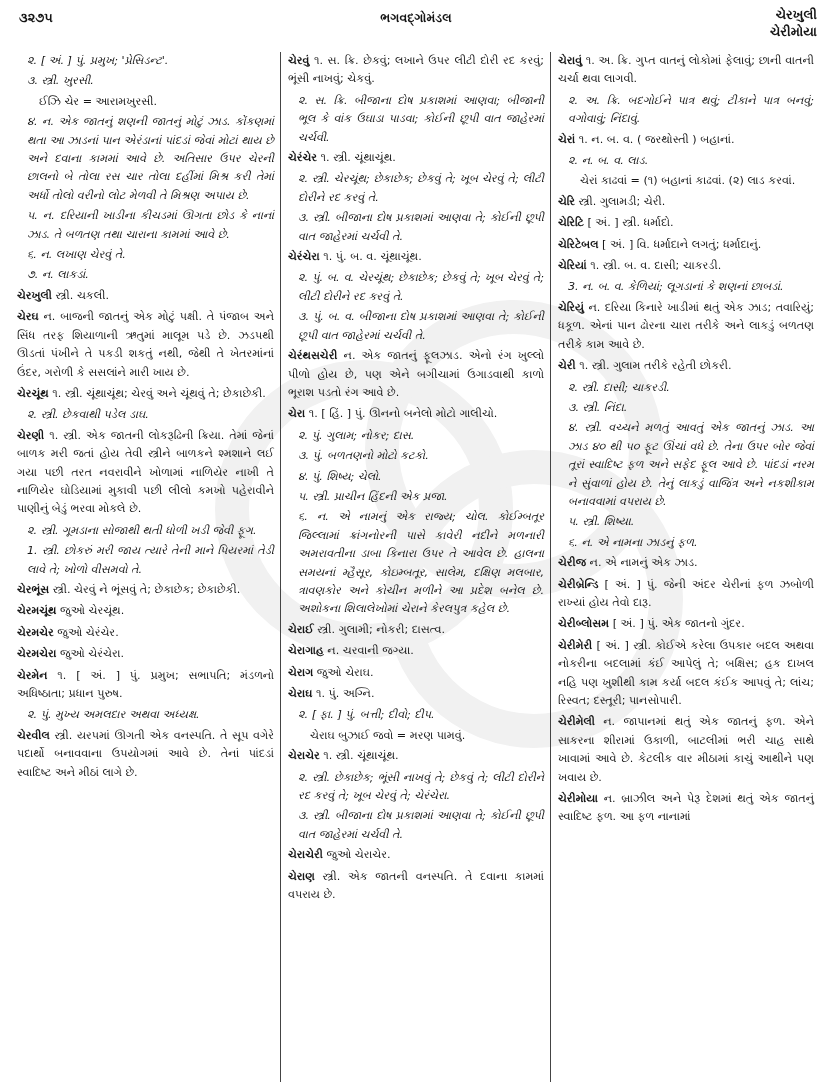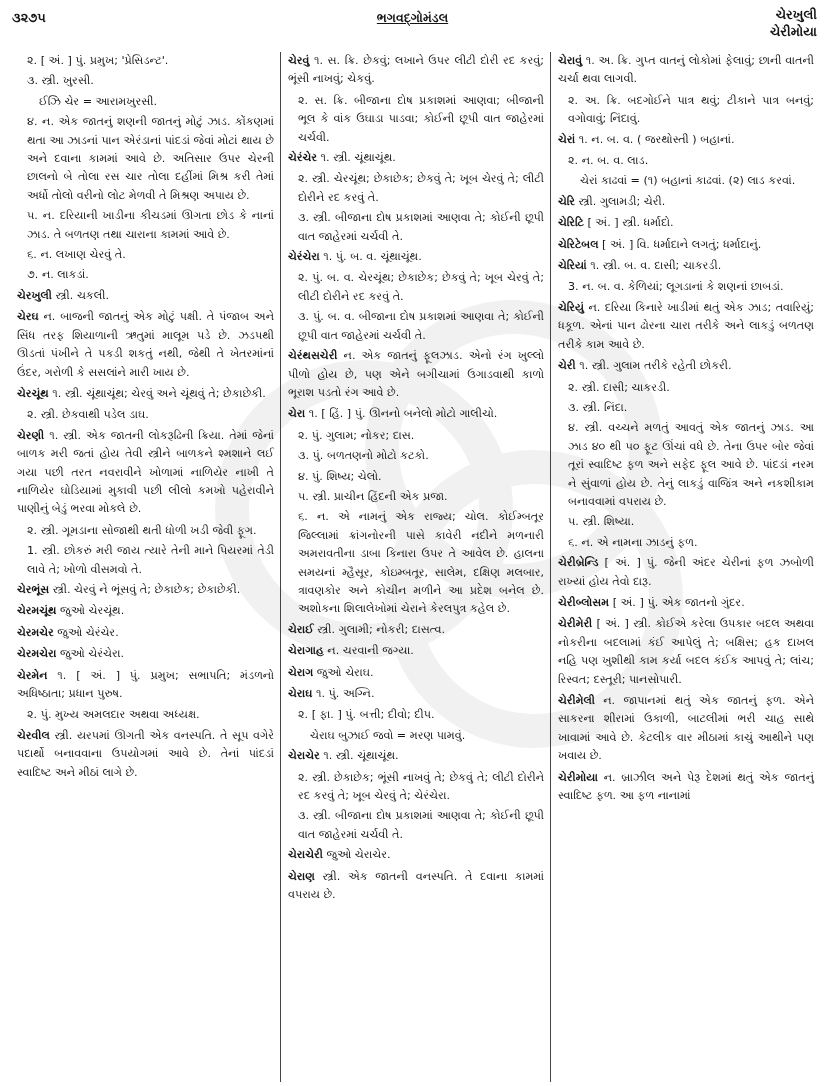--- a/index.html
+++ b/index.html
@@ -8,36 +8,36 @@
     font-family: "DejaVu Sans", sans-serif; overflow: hidden; position: relative;
   }
   .watermark {
     position: absolute; left: 215px; top: 300px; width: 420px; height: 420px;
     pointer-events: none; z-index: 0;
   }
   .watermark .ring {
     position: absolute; border-radius: 50%; border: 34px solid #f1f1f1;
   }
   .header {
-    position: relative; height: 46px; z-index: 1;
+    position: relative; height: 46px; z-index: 1; margin-left: 7px;
   }
   .page-num { position: absolute; left: 12px; top: 10px; font-size: 13px; font-weight: bold; }
-  .book-title { position: absolute; left: 0; right: 0; top: 10px; text-align: center; font-size: 12.5px; font-weight: bold; text-decoration: underline; }
+  .book-title { position: absolute; left: 0; right: 0; top: 10px; text-align: center; font-size: 12.5px; font-weight: bold; }
   .guide-words { position: absolute; right: 8px; top: 6px; text-align: right; font-size: 13px; font-weight: bold; line-height: 17px; }
   .columns {
     position: absolute; top: 52px; left: 10px; width: 810px; height: 1030px;
     display: flex; z-index: 1;
   }
   .col {
     width: 270px; padding: 0 6px 0 7px; box-sizing: border-box;
     font-size: 11.2px; line-height: 18.4px; text-align: justify;
   }
   .col + .col { border-left: 1.5px solid #444; }
   .entry { margin: 0 0 3px 0; }
-  .sense { margin: 0 0 2px 0; padding-left: 10px; }
+  .sense { margin: 0 0 2px 0; padding-left: 10px; font-style: italic; }
   .phrase { padding-left: 22px; margin: 0 0 2px 0; }
   .hw { font-weight: bold; font-size: 11px; }
 </style>
 </head>
 <body>
 
 <div class="watermark">
   <div class="ring" style="left:0;top:60px;width:230px;height:230px;"></div>
   <div class="ring" style="left:150px;top:0;width:230px;height:230px;"></div>
   <div class="ring" style="left:170px;top:150px;width:230px;height:230px;"></div>
@@ -115,19 +115,20 @@
       <div class="entry"><span class="hw">ચેરિટેબલ</span> <span>[ અં. ] વિ. ધર્માદાને લગતું; ધર્માદાનું.</span></div>
       <div class="entry"><span class="hw">ચેરિયાં</span> <span>૧. સ્ત્રી. બ. વ. દાસી; ચાકરડી.</span></div>
       <div class="sense">3. ન. બ. વ. કેળિયાં; લૂગડાનાં કે શણનાં છાબડાં.</div>
       <div class="entry"><span class="hw">ચેરિયું</span> <span>ન. દરિયા કિનારે ખાડીમાં થતું એક ઝાડ; તવારિયું; ધકૂળ. એનાં પાન ઢોરના ચારા તરીકે અને લાકડું બળતણ તરીકે કામ આવે છે.</span></div>
       <div class="entry"><span class="hw">ચેરી</span> <span>૧. સ્ત્રી. ગુલામ તરીકે રહેતી છોકરી.</span></div>
       <div class="sense">૨. સ્ત્રી. દાસી; ચાકરડી.</div>
       <div class="sense">૩. સ્ત્રી. નિંદા.</div>
       <div class="sense">૪. સ્ત્રી. વચ્ચને મળતું આવતું એક જાતનું ઝાડ. આ ઝાડ ૪૦ થી ૫૦ ફૂટ ઊંચાં વધે છે. તેના ઉપર બોર જેવાં તૂરાં સ્વાદિષ્ટ ફળ અને સફેદ ફૂલ આવે છે. પાંદડાં નરમ ને સુંવાળાં હોય છે. તેનું લાકડું વાજિંત્ર અને નકશીકામ બનાવવામાં વપરાય છે.</div>
       <div class="sense">૫. સ્ત્રી. શિષ્યા.</div>
       <div class="sense">૬. ન. એ નામના ઝાડનું ફળ.</div>
+      <div class="entry"><span class="hw">ચેરીજ</span> <span>ન. એ નામનું એક ઝાડ.</span></div>
       <div class="entry"><span class="hw">ચેરીબ્રેન્ડિ</span> <span>[ અં. ] પું. જેની અંદર ચેરીનાં ફળ ઝબોળી રાખ્યાં હોય તેવો દારૂ.</span></div>
       <div class="entry"><span class="hw">ચેરીબ્લોસમ</span> <span>[ અં. ] પું. એક જાતનો ગુંદર.</span></div>
       <div class="entry"><span class="hw">ચેરીમેરી</span> <span>[ અં. ] સ્ત્રી. કોઈએ કરેલા ઉપકાર બદલ અથવા નોકરીના બદલામાં કંઈ આપેલું તે; બક્ષિસ; હક દાખલ નહિ પણ ખુશીથી કામ કર્યા બદલ કંઈક આપવું તે; લાંચ; રિસ્વત; દસ્તૂરી; પાનસોપારી.</span></div>
       <div class="entry"><span class="hw">ચેરીમેલી</span> <span>ન. જાપાનમાં થતું એક જાતનું ફળ. એને સાકરના શીરામાં ઉકાળી, બાટલીમાં ભરી ચાહ સાથે ખાવામાં આવે છે. કેટલીક વાર મીઠામાં કાચું આથીને પણ ખવાય છે.</span></div>
       <div class="entry"><span class="hw">ચેરીમોયા</span> <span>ન. બ્રાઝીલ અને પેરૂ દેશમાં થતું એક જાતનું સ્વાદિષ્ટ ફળ. આ ફળ નાનામાં</span></div>
     </div>
 </div>
 
 </body></html>

